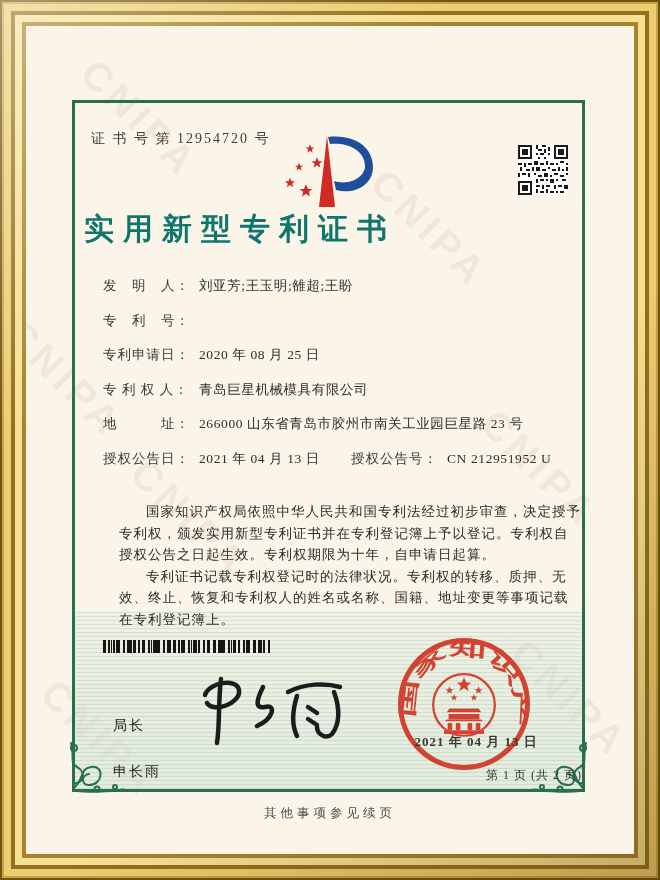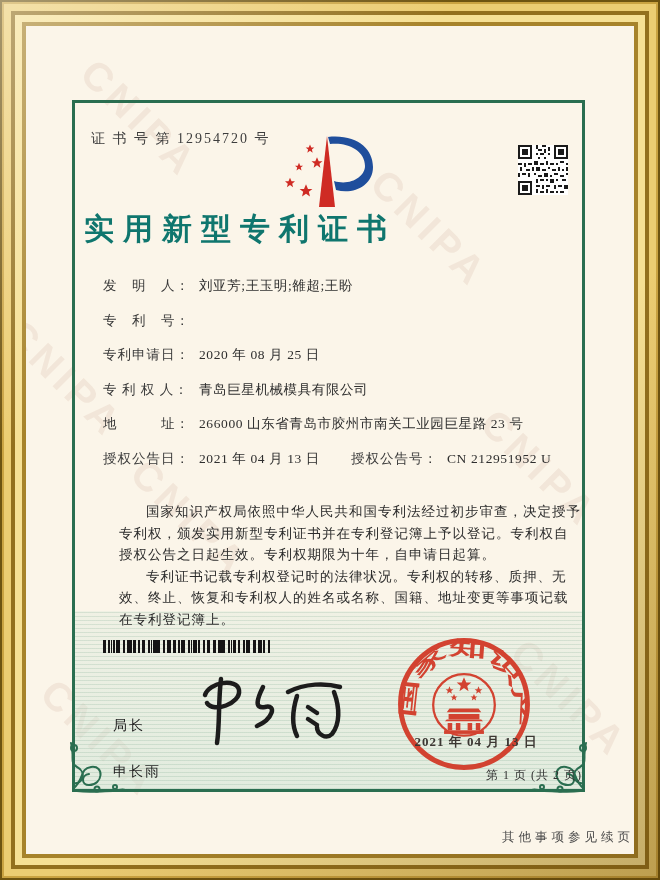--- a/index.html
+++ b/index.html
@@ -64,22 +64,22 @@
       repeating-linear-gradient(90deg,#151515 0 3px,transparent 3px 13px);
   }
   .director{position:absolute;left:38px;top:586px;font-size:14px;color:#222;z-index:5;}
   .director div{margin-bottom:9px;letter-spacing:2px;margin-top:28px;}
   .signature{position:absolute;left:118px;top:568px;z-index:6;}
   .seal{position:absolute;left:321px;top:533px;width:136px;height:136px;z-index:5;opacity:.95;}
   .seal-date{position:absolute;left:326px;top:630px;width:150px;text-align:center;
     font-size:13px;font-weight:700;color:#3c3733;letter-spacing:1px;z-index:7;}
   .page-info{position:absolute;left:0;top:664px;width:100%;text-align:right;
     font-size:12px;letter-spacing:1px;color:#333;z-index:5;}
-  .footer-note{position:absolute;left:0;top:779px;width:100%;text-align:right;
-    font-size:12.5px;letter-spacing:4px;color:#4a4a4a;z-index:3;margin-top:24px;}
+  .footer-note{position:absolute;left:0;top:779px;width:100%;text-align:center;
+    font-size:12.5px;letter-spacing:4px;color:#4a4a4a;z-index:3;}
 </style>
 </head>
 <body>
 
 <div class="stage">
   <div class="paper">
 
     <span class="watermark" style="left:40px;top:70px;">CNIPA</span>
     <span class="watermark" style="left:330px;top:180px;">CNIPA</span>
     <span class="watermark" style="left:-35px;top:330px;">CNIPA</span>

